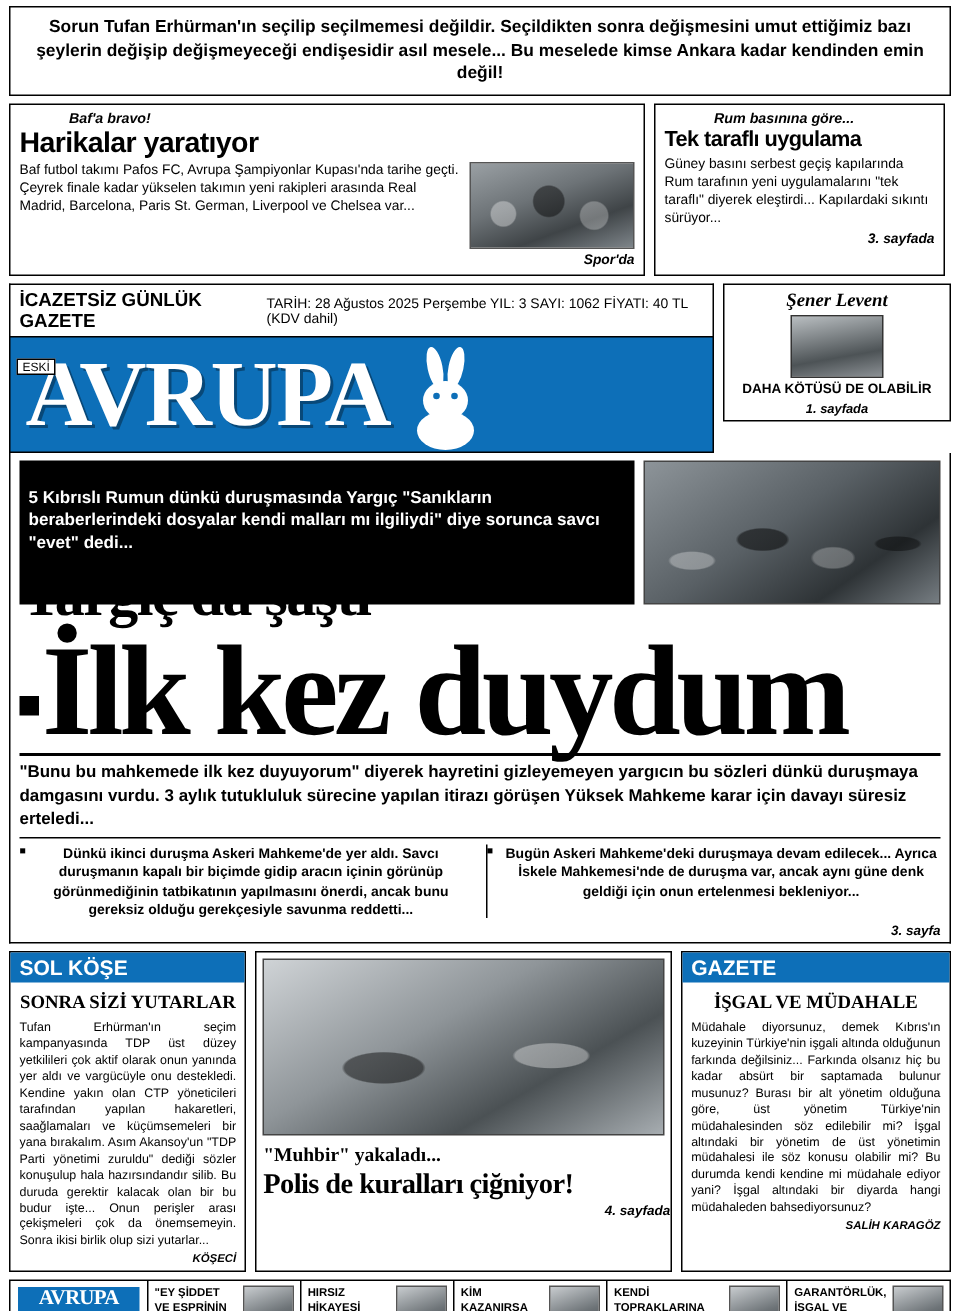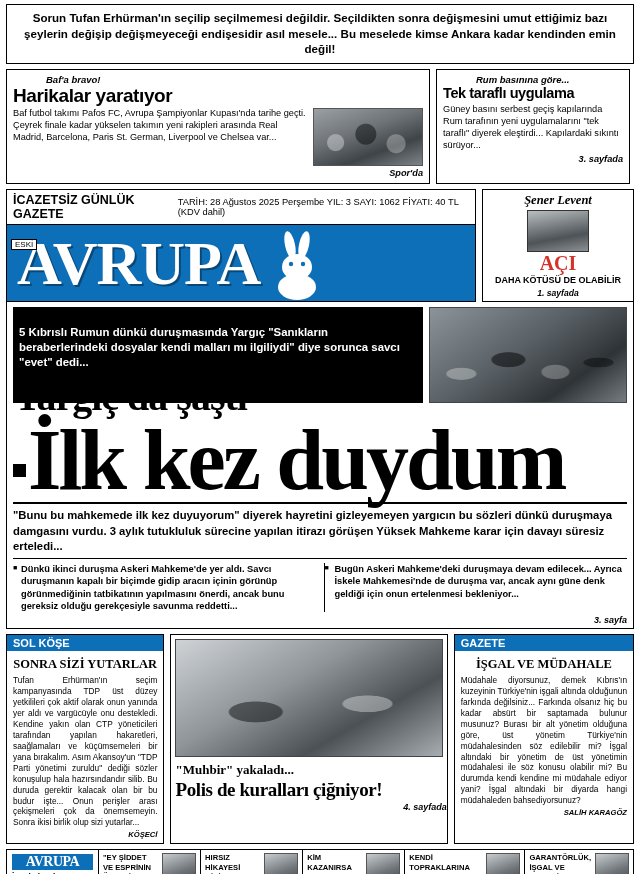--- a/index.html
+++ b/index.html
@@ -137,33 +137,33 @@
     margin:4px 0 2px 0;
     white-space:nowrap;
   }
   .hl-square { display:inline-block; width:13px; height:13px; background:#000; vertical-align:12px; margin-right:2px; }
   .lead-deck {
     border-top:2px solid #000; border-bottom:1px solid #000;
     font-weight:bold; font-size:11.3px; line-height:1.35;
     padding:4px 0 4px 0; margin-top:2px;
   }
   .lead-bullets { display:flex; gap:10px; padding:4px 0 3px 0; }
-  .bullet { flex:1; font-size:9.3px; line-height:1.32; font-weight:bold; position:relative; padding-left:8px; }
+  .bullet { flex:1; font-size:9.3px; line-height:1.32; font-weight:bold; position:relative; padding-left:8px;text-align:center; }
   .bullet:before { content:"■"; position:absolute; left:0; top:0; font-size:7px; }
   .bullet.sep { border-left:1px solid #000; padding-left:10px; }
   .page3 { text-align:right; font-size:9px; font-style:italic; font-weight:bold; padding:0 0 3px 0; }
 
   
   .cols { display:flex; gap:6px; margin-top:5px; }
   .col { border:1px solid #000; }
   .col.left { width:160px; }
   .col.mid { width:280px; }
   .col.right { width:182px; }
   .colhead {
-    background:#0d6fb8; color:#fff; font-weight:bold; font-size:11px;
+    background:#0d6fb8; color:#fff; font-weight:bold; font-size:14px;
     padding:2px 6px;
   }
   .colbody { padding:4px 6px 4px 6px; }
   .col-title {
     font-family:"Liberation Serif", serif;
     font-weight:bold; font-size:12.5px; text-align:center; margin:2px 0 3px 0;
   }
   .col-text { font-size:8.3px; line-height:1.32; text-align:justify; }
   .koseci { text-align:right; font-size:7.6px; font-weight:bold; font-style:italic; margin-top:2px; }
   .mid-photo {
@@ -244,21 +244,20 @@
             <ellipse cx="35" cy="58" rx="19" ry="13"></ellipse>
             <circle cx="29" cy="35" r="2.2" fill="#0d6fb8"></circle>
             <circle cx="41" cy="35" r="2.2" fill="#0d6fb8"></circle>
           </g>
         </svg>
       </div>
     </div>
     <div class="slbox">
       <div class="sl-name">Şener Levent</div>
       <div class="sl-photo"></div>
-      <div class="sl-aci">AÇI</div>
       <div class="sl-sub">DAHA KÖTÜSÜ DE OLABİLİR</div>
       <div class="sl-page">1. sayfada</div>
     </div>
   </div>
 
   <div class="lead">
     <div class="lead-top">
       <div class="lead-kicker">5 Kıbrıslı Rumun dünkü duruşmasında Yargıç "Sanıkların beraberlerindeki dosyalar kendi malları mı ilgiliydi" diye sorunca savcı "evet" dedi...</div>
       <div class="lead-photo"></div>
     </div>

